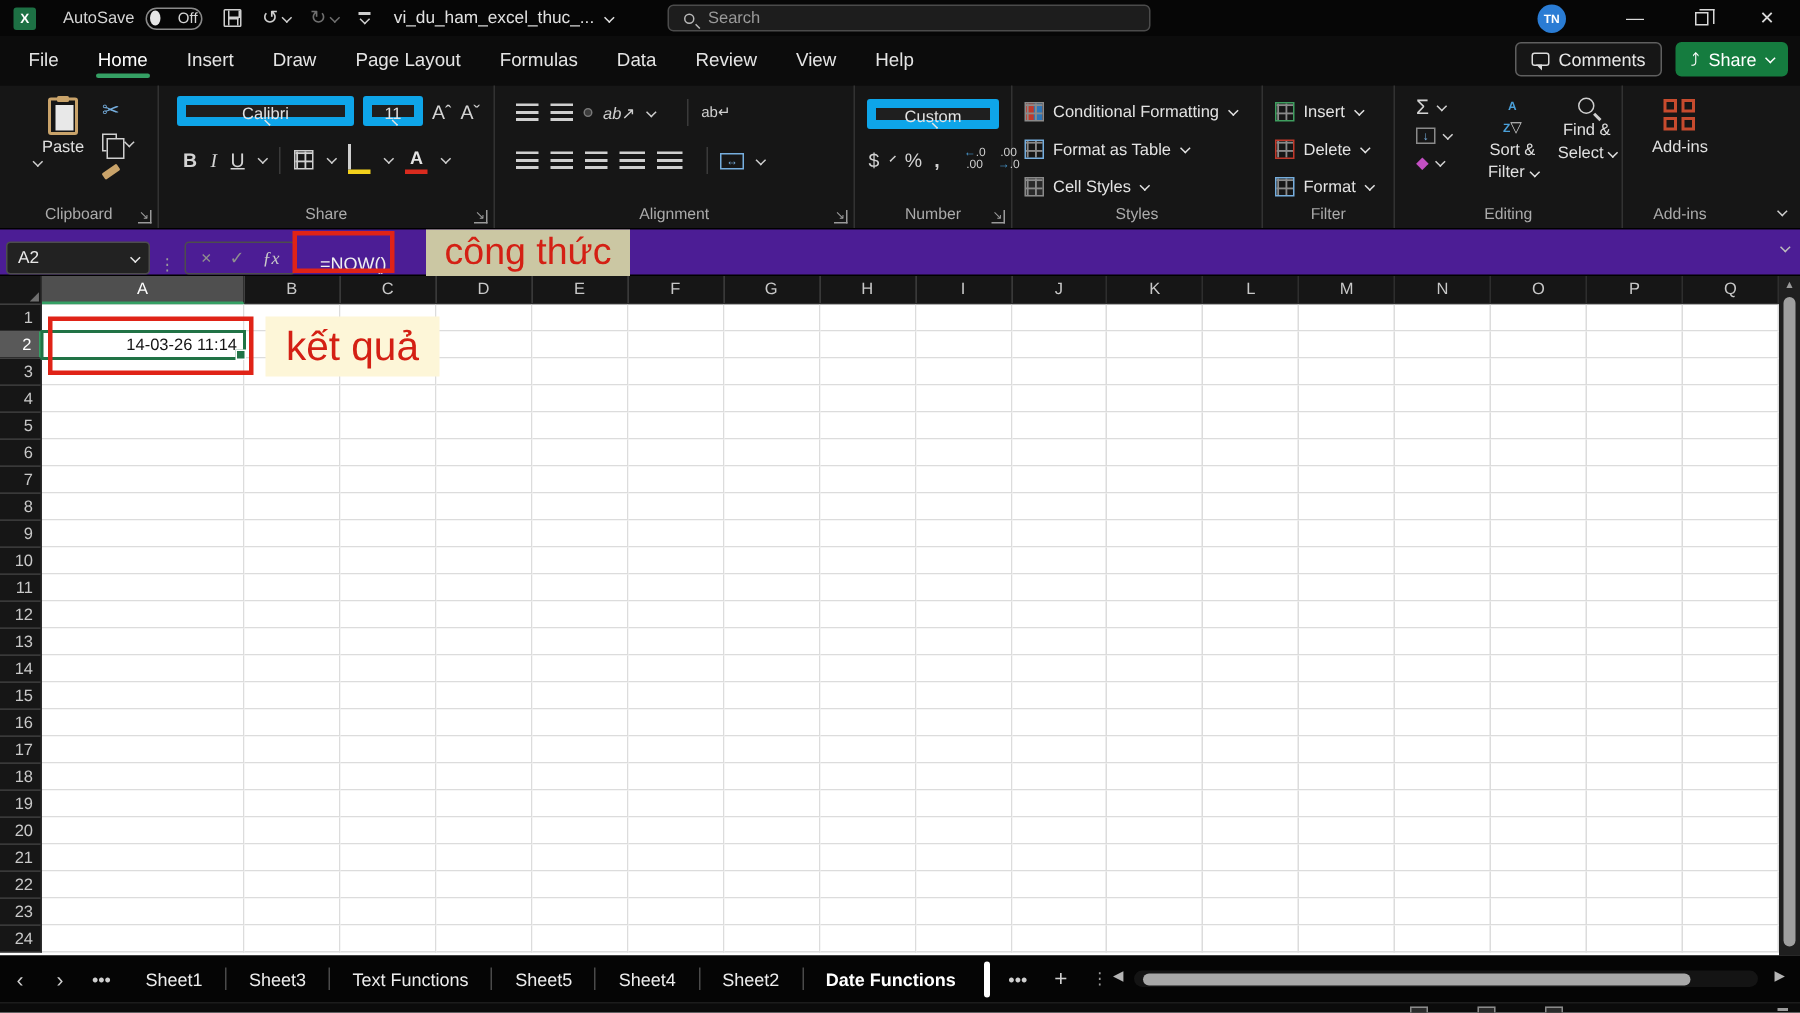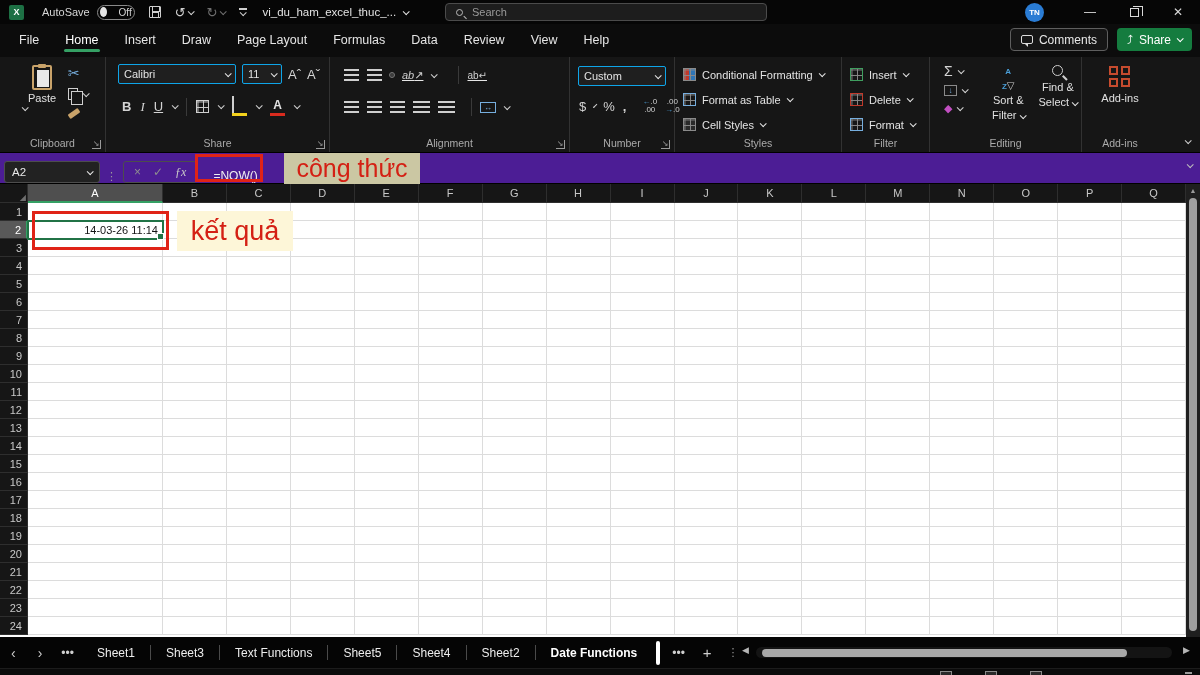--- a/index.html
+++ b/index.html
@@ -57,36 +57,36 @@
   .clipboard-ic::before { content:""; position:absolute; top:-3px; left:4px; width:8px; height:4px; background:#c9a36a; border-radius:1px; }
   .clipboard-ic::after { content:""; position:absolute; top:3px; left:3px; width:12px; height:17px; background:#e8e8e8; }
   .paste-big span { font-size:11px; color:#e0e0e0; display:block; margin-top:2px; }
   .clip-col { position:absolute; left:68px; top:8px; display:flex; flex-direction:column; gap:7px; }
   .scissors { color:#76aede; font-size:14px; }
   .copy-ic { width:10px; height:12px; border:1.3px solid #cfcfcf; position:relative; }
   .copy-ic::before { content:""; position:absolute; top:2px; left:2px; width:10px; height:12px; border:1.3px solid #cfcfcf; background:#161616; }
   .painter { width:12px; height:5px; background:#c9a36a; border-radius:1px; transform:rotate(-35deg); margin-top:4px; }
 
   #g-font { width:224px; }
-  .combo { background:#1f1f1f; border:1px solid #0ea5e9; border-radius:2px; height:20px; display:flex; align-items:center; font-size:11px; color:#e3e3e3; padding:0 5px; justify-content:space-between; }
+  .combo { background:#1f1f1f; border:6px solid #0ea5e9; border-radius:2px; height:20px; display:flex; align-items:center; font-size:11px; color:#e3e3e3; padding:0 5px; justify-content:space-between;flex-direction:column; }
   .font-r1 { display:flex; align-items:center; gap:6px; padding:2px 0 0 12px; }
   .font-r2 { display:flex; align-items:center; gap:9px; padding:13px 0 0 16px; font-size:13px; }
   .bold { font-weight:bold; }
   .ital { font-style:italic; font-family:"Liberation Serif","DejaVu Serif",serif; }
   .und { text-decoration:underline; }
   .vsep { width:1px; height:18px; background:#3a3a3a; }
   .borders-ic { width:13px; height:13px; border:1px solid #cfcfcf; background-image:linear-gradient(#cfcfcf 1px,transparent 1px),linear-gradient(90deg,#cfcfcf 1px,transparent 1px); background-size:50% 50%; background-position:0 6px, 6px 0; }
   .bucket { width:12px; height:8px; border:1.4px solid #cfcfcf; transform:skewX(-12deg); position:relative; }
   .ubar { display:block; width:15px; height:3px; margin-top:1px; }
   .yellow { background:#f3d11c; }
   .redbar { background:#d92b1e; }
   .fc-a { font-size:12px; font-weight:bold; color:#e3e3e3; line-height:10px; }
 
   #g-align { width:240px; }
-  .al-r1 { display:flex; align-items:center; gap:8px; padding:4px 0 0 14px;text-decoration:underline; }
+  .al-r1 { display:flex; align-items:center; gap:8px; padding:4px 0 0 14px; }
   .al-r2 { display:flex; align-items:center; gap:8px; padding:14px 0 0 14px; }
   .lines { width:15px; height:12px; background:repeating-linear-gradient(to bottom,#cfcfcf 0 2px,transparent 2px 5px); }
   .al-sel { background:#3d3d3d; outline:1px solid #7a7a7a; border-radius:2px; padding:2px; }
   .orient { font-size:11px; font-style:italic; color:#cfcfcf; }
   .wrap-ic { font-size:10px; color:#cfcfcf; letter-spacing:0; }
   .merge-ic { width:16px; height:11px; border:1.3px solid #76aede; display:flex; align-items:center; justify-content:center; color:#76aede; font-size:8px; }
 
   #g-num { width:105px; }
   .num-r1 { padding:4px 8px 0 8px; }
   .num-r2 { display:flex; align-items:center; gap:8px; padding:11px 0 0 9px; font-size:13px; color:#d3d3d3; }

